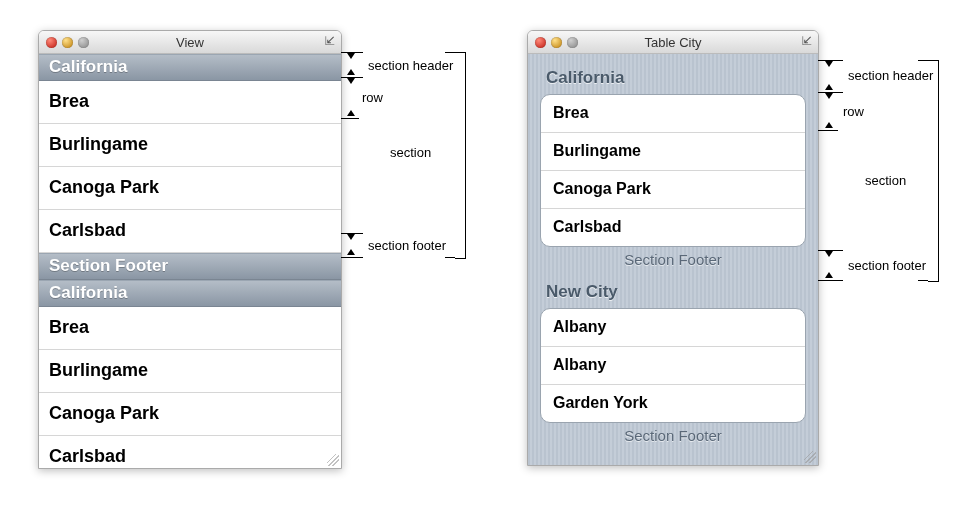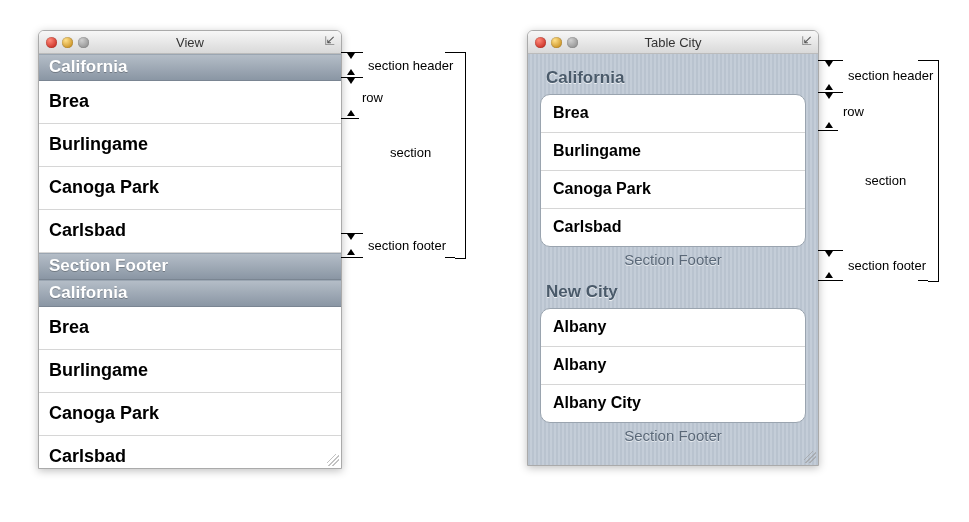--- a/index.html
+++ b/index.html
@@ -235,21 +235,21 @@
           <div class="grouped-row">Burlingame</div>
           <div class="grouped-row">Canoga Park</div>
           <div class="grouped-row">Carlsbad</div>
         </div>
         <div class="grouped-footer">Section Footer</div>
 
         <div class="grouped-header">New City</div>
         <div class="card">
           <div class="grouped-row">Albany</div>
           <div class="grouped-row">Albany</div>
-          <div class="grouped-row">Albany City</div>
+          <div class="grouped-row">Garden York</div>
         </div>
         <div class="grouped-footer">Section Footer</div>
       </div>
     </div>
     <div class="grip"></div>
   </div>
 
   <div class="hline" style="left:818px; top:60px; width:25px;"></div>
   <div class="hline" style="left:818px; top:92px; width:25px;"></div>
   <div class="arrowhead-down" style="left:825px; top:61px;"></div>

